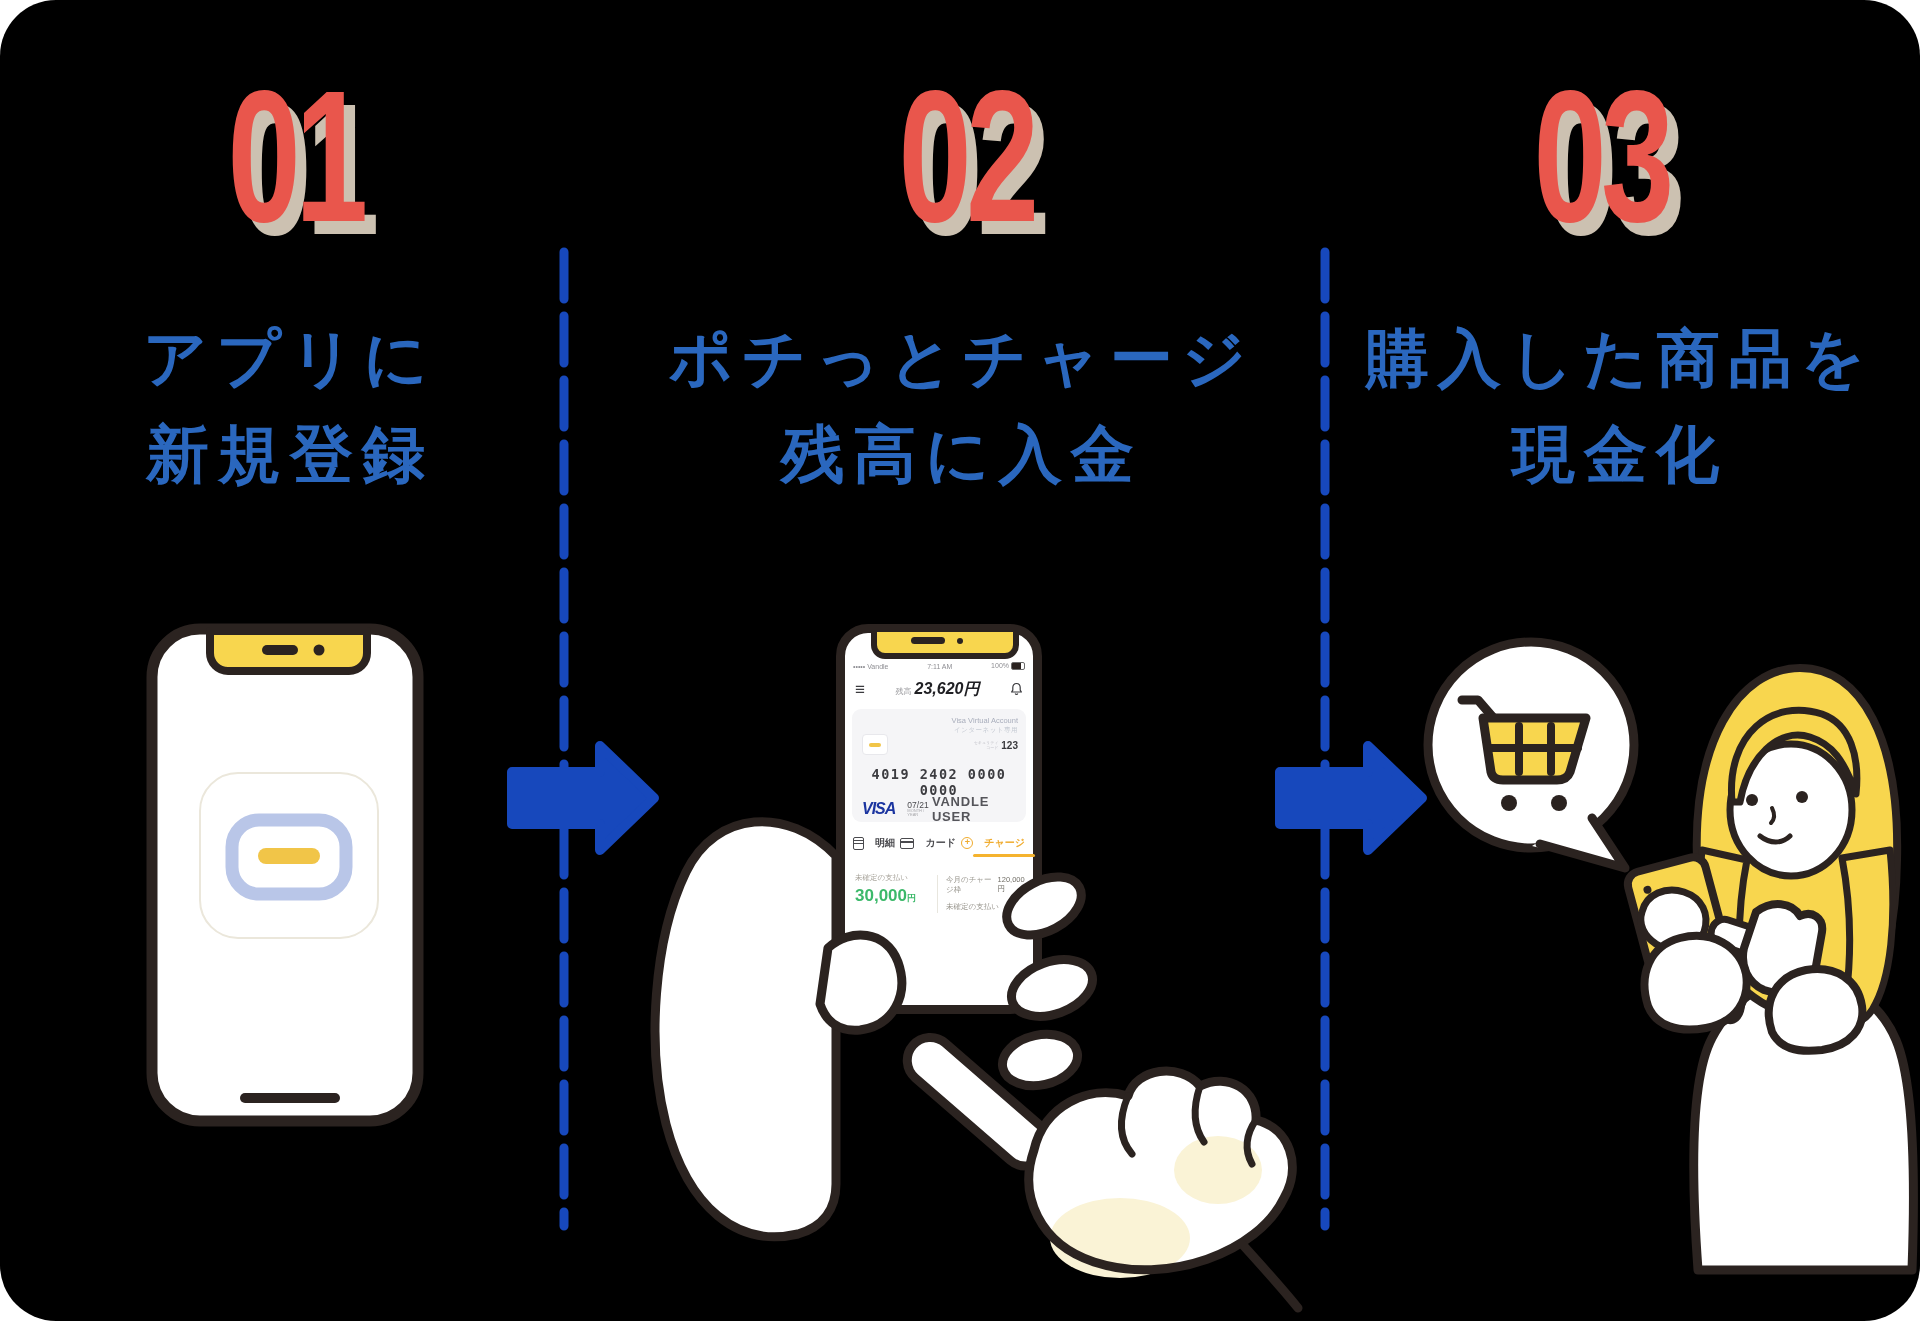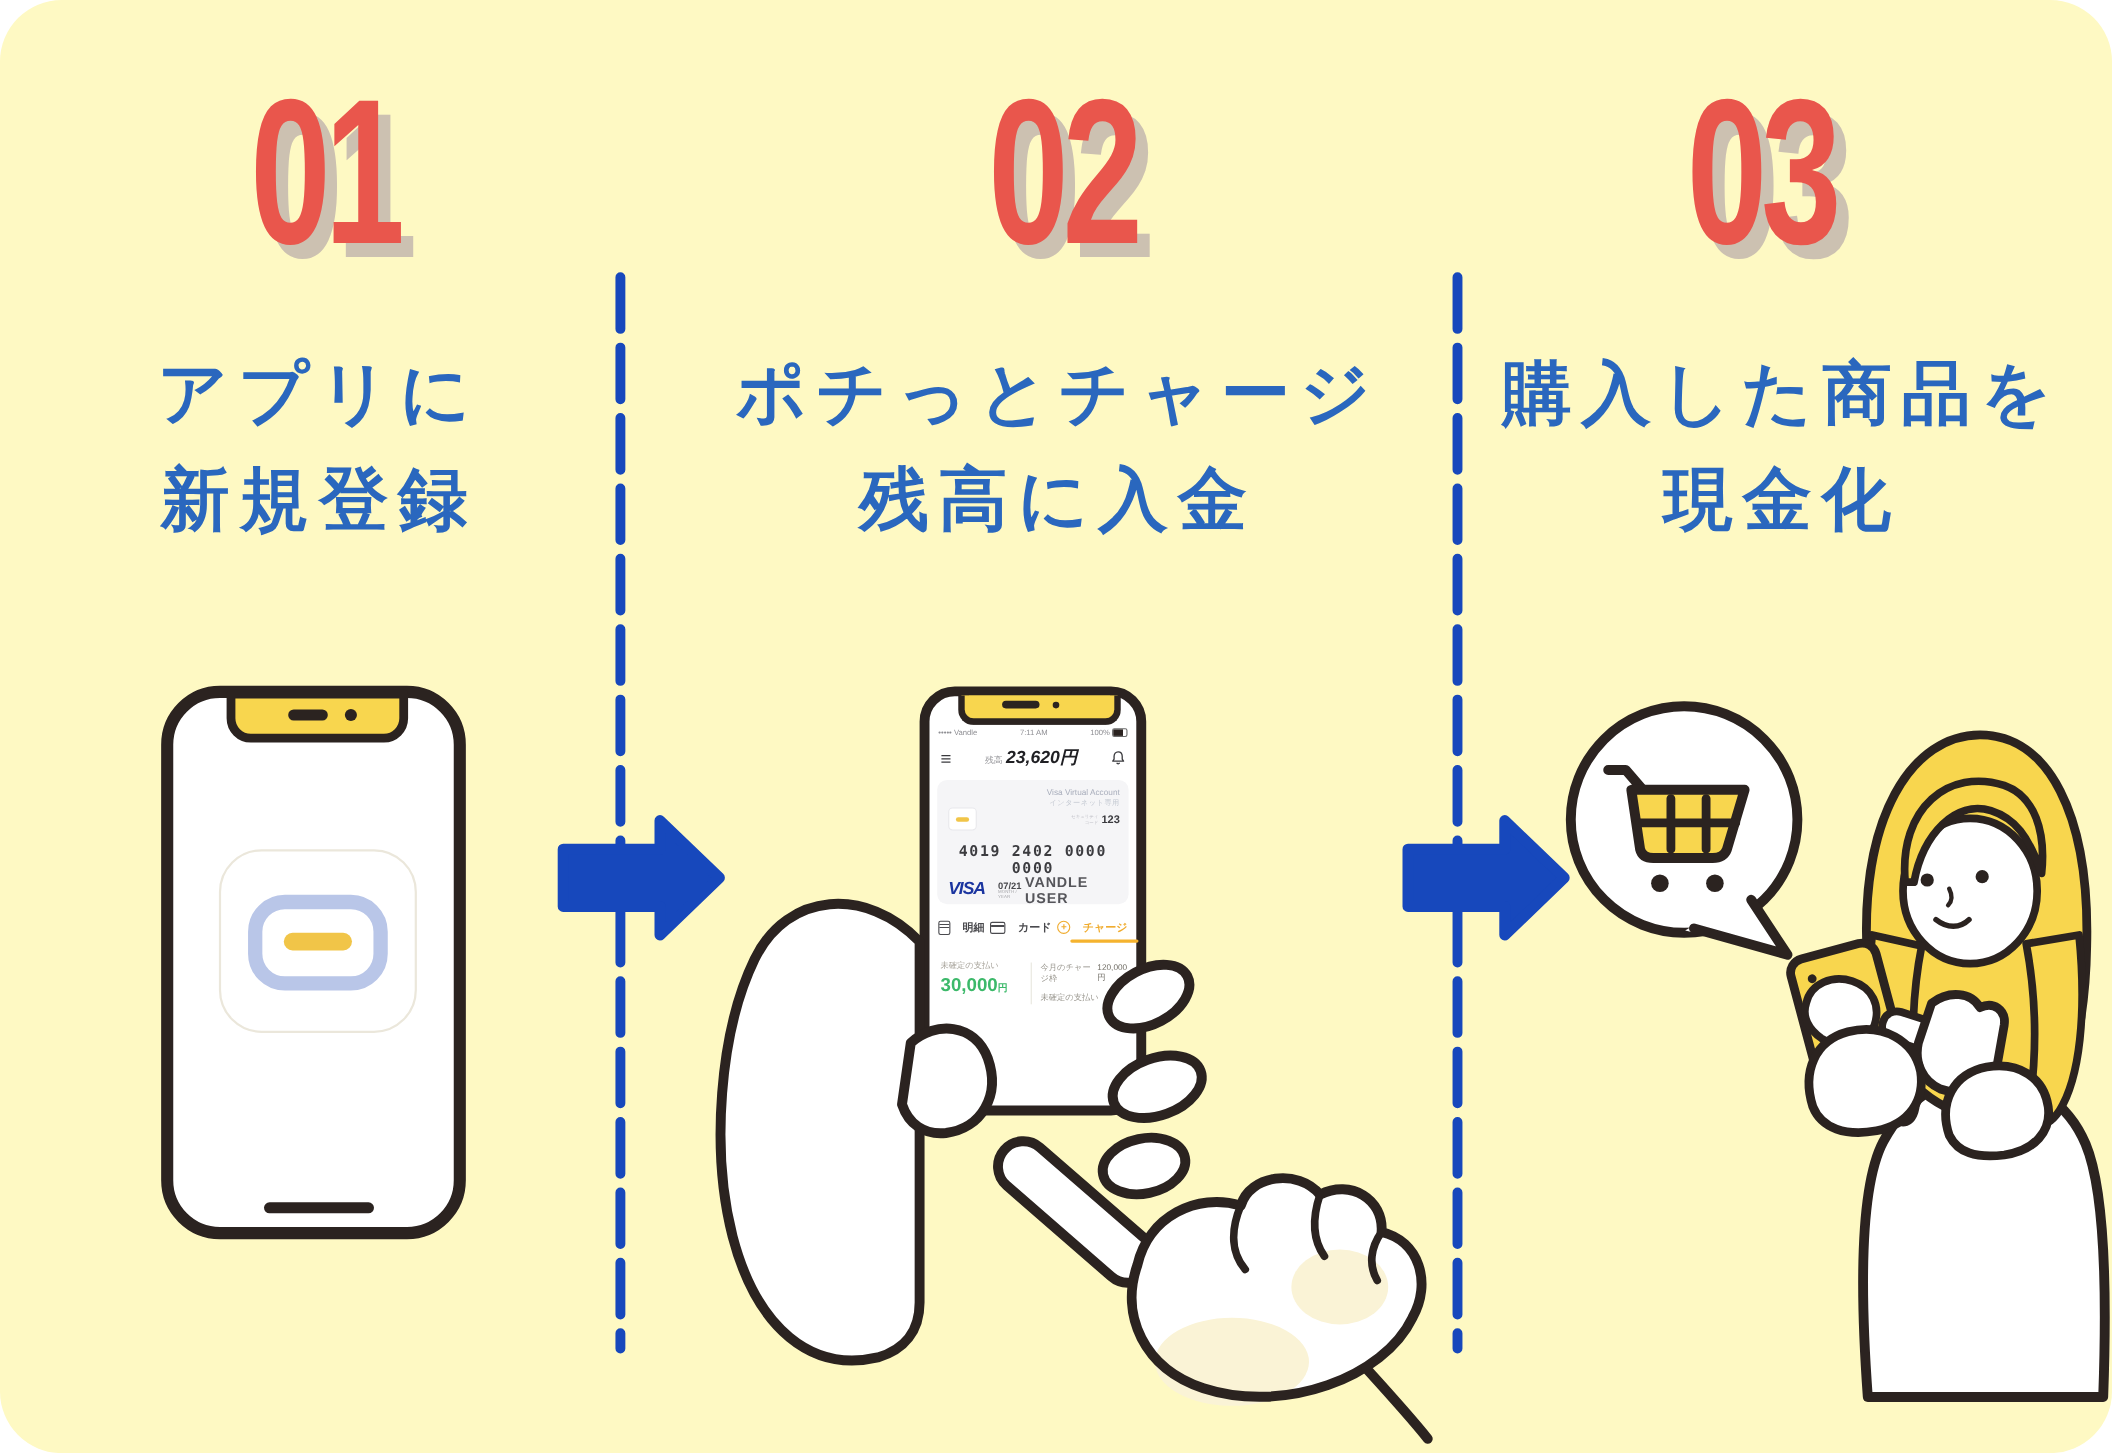--- a/index.html
+++ b/index.html
@@ -1,18 +1,18 @@
 <!DOCTYPE html>
 <html><head>
 <meta charset="utf-8">
 <style>
   html,body{margin:0;padding:0;background:#fff;}
   .canvas{position:relative;width:1920px;height:1321px;background:#ffffff;
           font-family:"Liberation Sans",sans-serif;overflow:hidden;}
-  .panel{position:absolute;inset:0;background:#fef9c3;border-radius:56px;overflow:hidden;}
+  .panel{position:absolute;inset:0;background:#000000;border-radius:56px;overflow:hidden;}
   .layer{position:absolute;inset:0;width:1920px;height:1321px;pointer-events:none;}
 
   
   .num{position:absolute;top:62px;line-height:1;font-size:188px;font-weight:800;
        color:#E9564C;letter-spacing:-8px;
        transform:translateX(-50%) scaleX(.70);
        text-shadow:16px 13px 0 #CCC1B1;white-space:nowrap;}
   .num.s1{left:295px}.num.s2{left:966px}.num.s3{left:1601px}
 
   
@@ -44,21 +44,21 @@
          border:1px solid #E8E8EC;border-radius:4px;}
   .vlogo i{position:absolute;left:6px;top:7.5px;width:12px;height:4px;border-radius:2px;background:#F1C548;}
   .sec{position:absolute;right:8px;top:31px;display:flex;align-items:center;gap:3px;}
   .seclbl{font-size:4px;line-height:4.5px;color:#BFBFC6;text-align:right;}
   .seccode{font-size:10px;font-weight:600;color:#3A3A3E;}
   .cnum{position:absolute;left:0;right:0;top:57px;text-align:center;font-family:"DejaVu Sans Mono",monospace;
         font-size:13.5px;font-weight:700;color:#3C3C40;letter-spacing:1.5px;}
   .cbot{position:absolute;left:10px;right:8px;top:85px;display:flex;align-items:center;}
   .visa{font-style:italic;font-weight:900;font-size:16px;color:#1B35A0;letter-spacing:-1px;}
   .expwrap{margin-left:12px;line-height:1;}
-  .expiry{font-size:8.5px;font-weight:700;color:#4A4A4E;}
+  .expiry{font-size:8.5px;font-weight:400;color:#4A4A4E;}
   .expcap{font-size:4px;color:#A8A8AC;}
   .holder{margin-left:auto;font-size:13px;font-weight:600;color:#55555A;letter-spacing:.8px;}
   .tabs{position:absolute;top:200px;left:8px;right:8px;height:20px;display:flex;
         justify-content:space-between;align-items:center;font-size:10px;font-weight:600;color:#4A4A4E;}
   .tab{display:flex;align-items:center;gap:11px;}
   .ic-doc{display:inline-block;width:9px;height:11px;border:1.2px solid #4A4A4E;border-radius:2px;
           background:linear-gradient(#fff 2px,#4A4A4E 2px,#4A4A4E 3px,#fff 3px,#fff 5px,#4A4A4E 5px,#4A4A4E 6px,#fff 6px);}
   .ic-card{display:inline-block;width:12px;height:9px;border:1.2px solid #4A4A4E;border-radius:2px;
            background:linear-gradient(#fff 2px,#4A4A4E 2px,#4A4A4E 4px,#fff 4px);}
   .ic-plus{display:inline-block;width:10px;height:10px;border:1.3px solid #F0AC2F;border-radius:50%;

